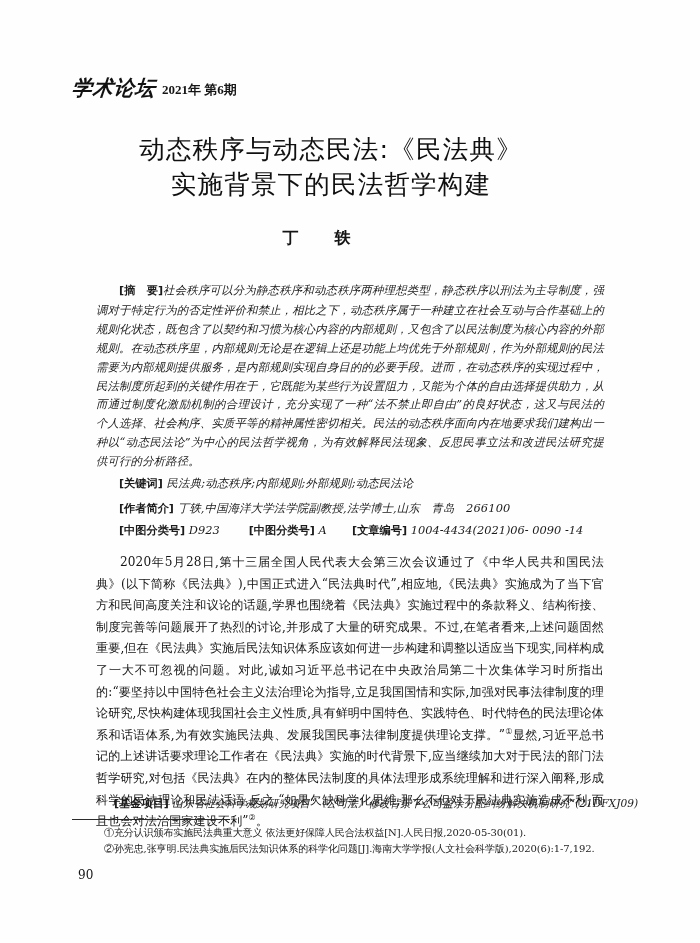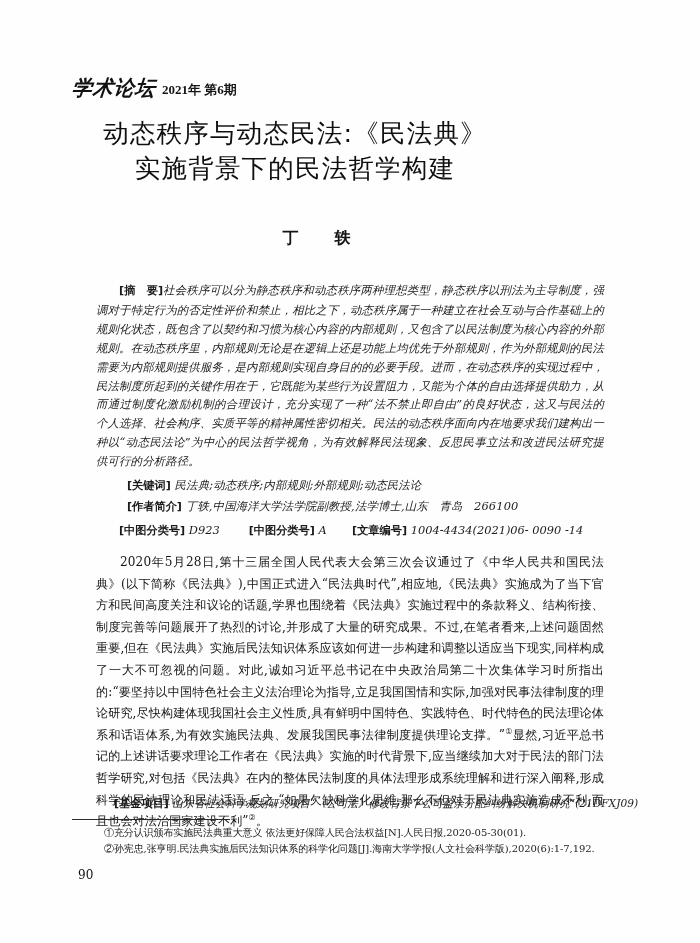--- a/index.html
+++ b/index.html
@@ -52,23 +52,24 @@
     letter-spacing: 0px;
     line-height: 1;
     position: relative;
     top: -1px;
   }
 
   
   .title-block {
     position: absolute;
     left: 0;
-    top: 116px;
+    top: 132px;
     width: 590px;
     text-align: center;
+    padding-left: 36px;
   }
   .title-line {
     font-family: "DejaVu Sans", "Liberation Sans", sans-serif;
     font-size: 25.5px;
     font-weight: 500;
     letter-spacing: 1.2px;
     line-height: 35px;
     color: #101010;
   }
 
@@ -103,25 +104,25 @@
     text-align-last: left;
     letter-spacing: 0.15px;
     color: #1b1b1b;
     text-indent: 23px;
     margin: 0;
     font-style: italic;
   }
   .meta-line {
     font-family: "DejaVu Serif", "Liberation Serif", serif;
     font-size: 11.4px;
-    line-height: 12px;
+    line-height: 24px;
     letter-spacing: 0.15px;
     color: #1b1b1b;
     text-indent: 23px;
-    margin: 8px;
+    margin: 0;
     font-style: italic;
     white-space: pre;
   }
   .tag {
     font-family: "DejaVu Sans", "Liberation Sans", sans-serif;
     font-weight: 700;
     font-style: normal;
     font-size: 11.2px;
     letter-spacing: 0px;
   }

